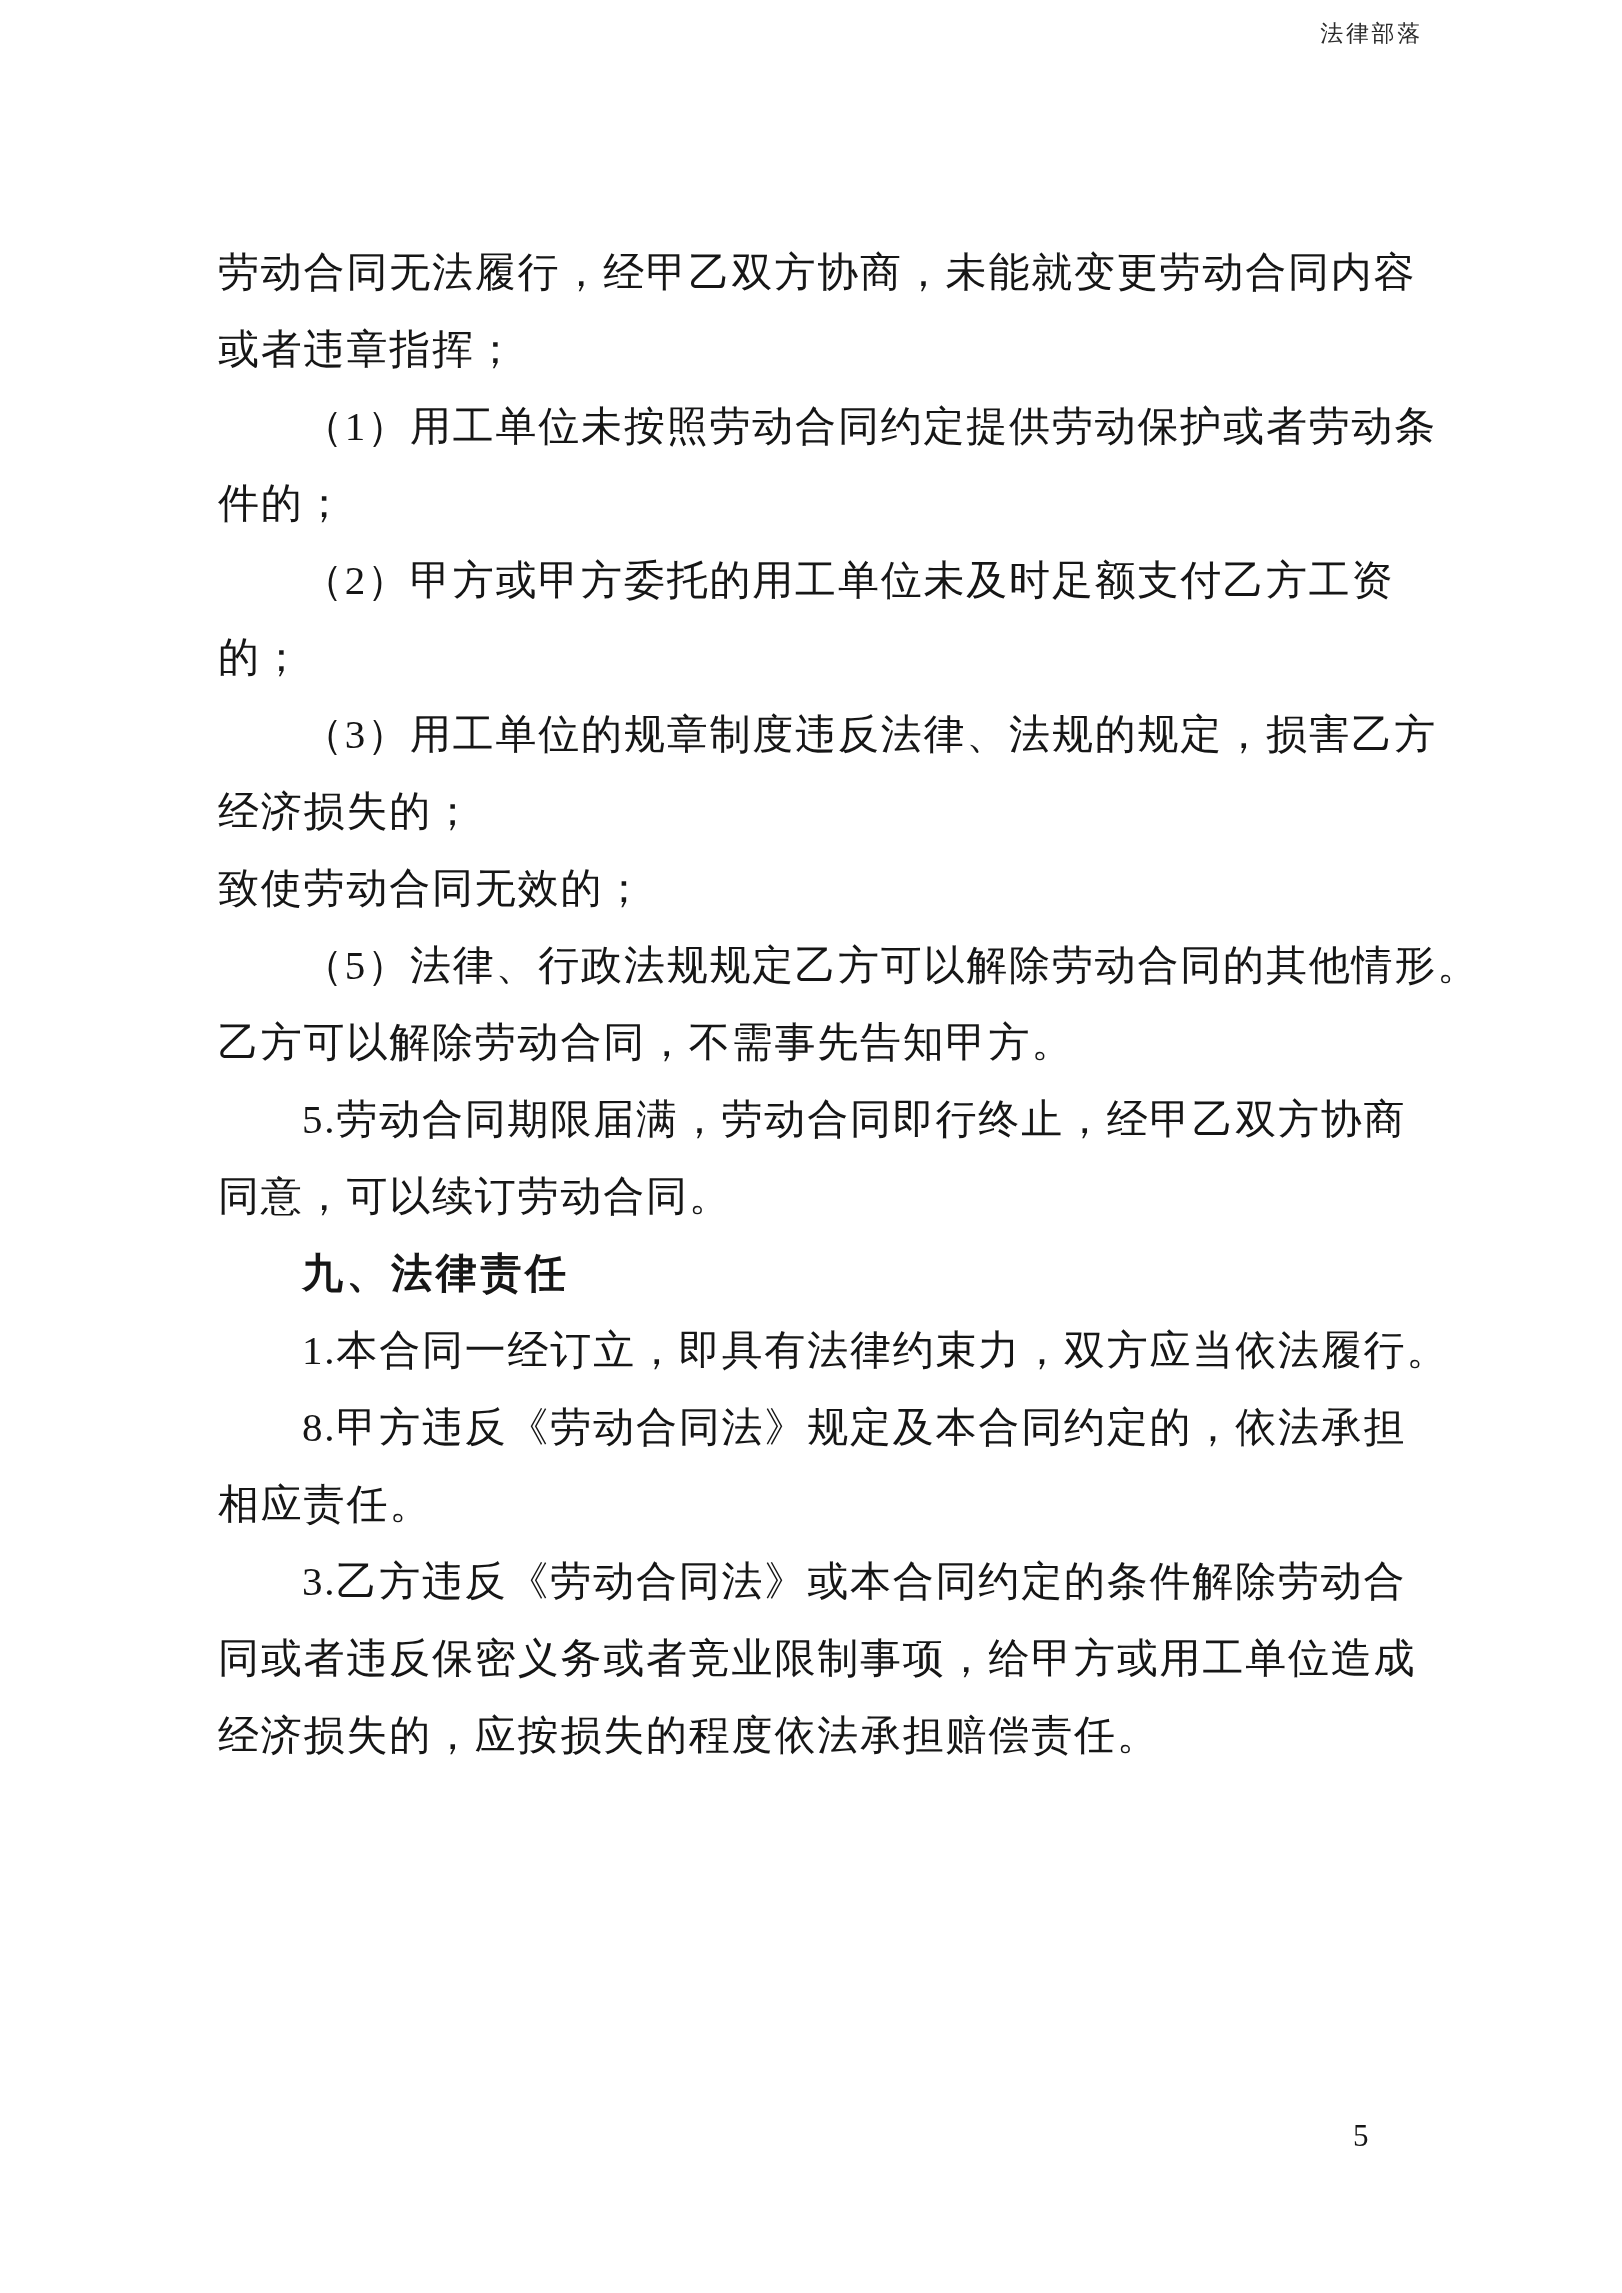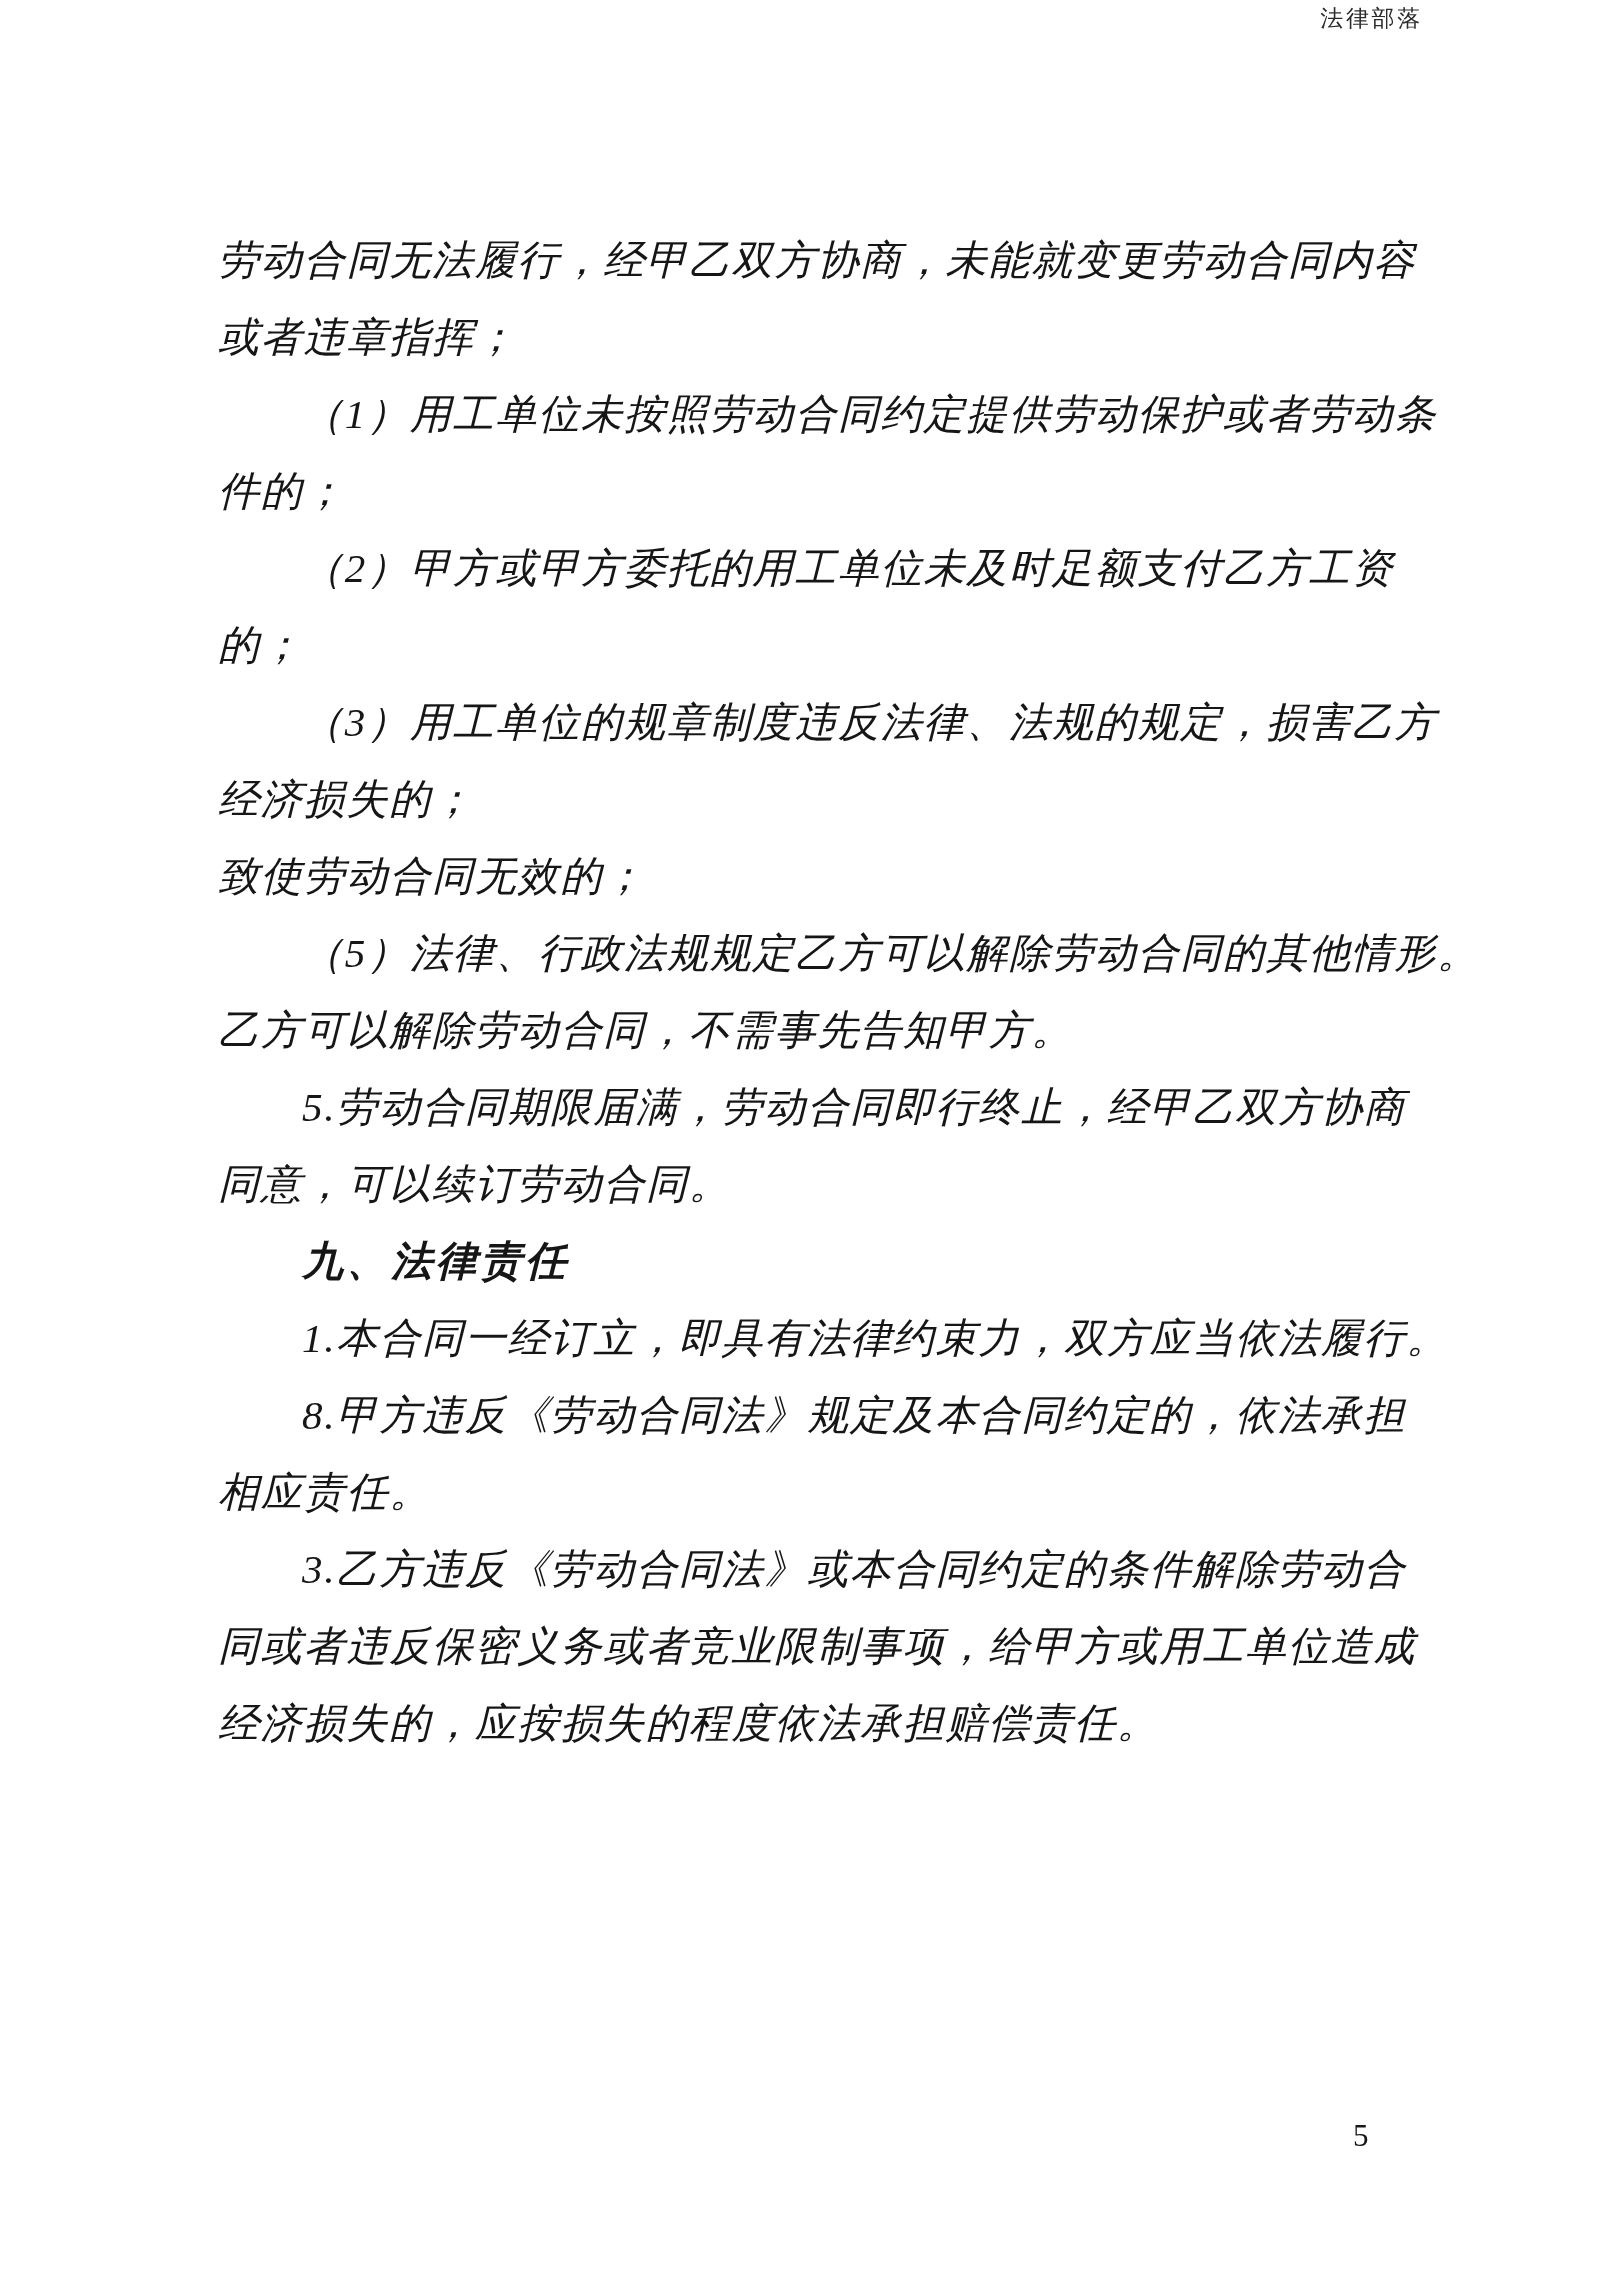--- a/index.html
+++ b/index.html
@@ -11,33 +11,32 @@
     position: relative;
     width: 1623px;
     height: 2294px;
     background: #ffffff;
     overflow: hidden;
     font-family: "Liberation Serif", "DejaVu Serif", serif;
     color: #161616;
   }
   .watermark {
     position: absolute;
-    top: 3px;
+    top: 18px;
     right: 200px;
     font-size: 23px;
     letter-spacing: 2.7px;
     color: #2b2b2b;
     white-space: nowrap;
   }
   .body-text {
     position: absolute;
     left: 218px;
-    top: 222px;
+    top: 234px;
     width: 1209px;
-    font-style: italic;
   }
   .line {
     height: 77px;
     line-height: 77px;
     font-size: 41px;
     letter-spacing: 1.8px;
     white-space: nowrap;
   }
   .line.indent {
     padding-left: 84px;

